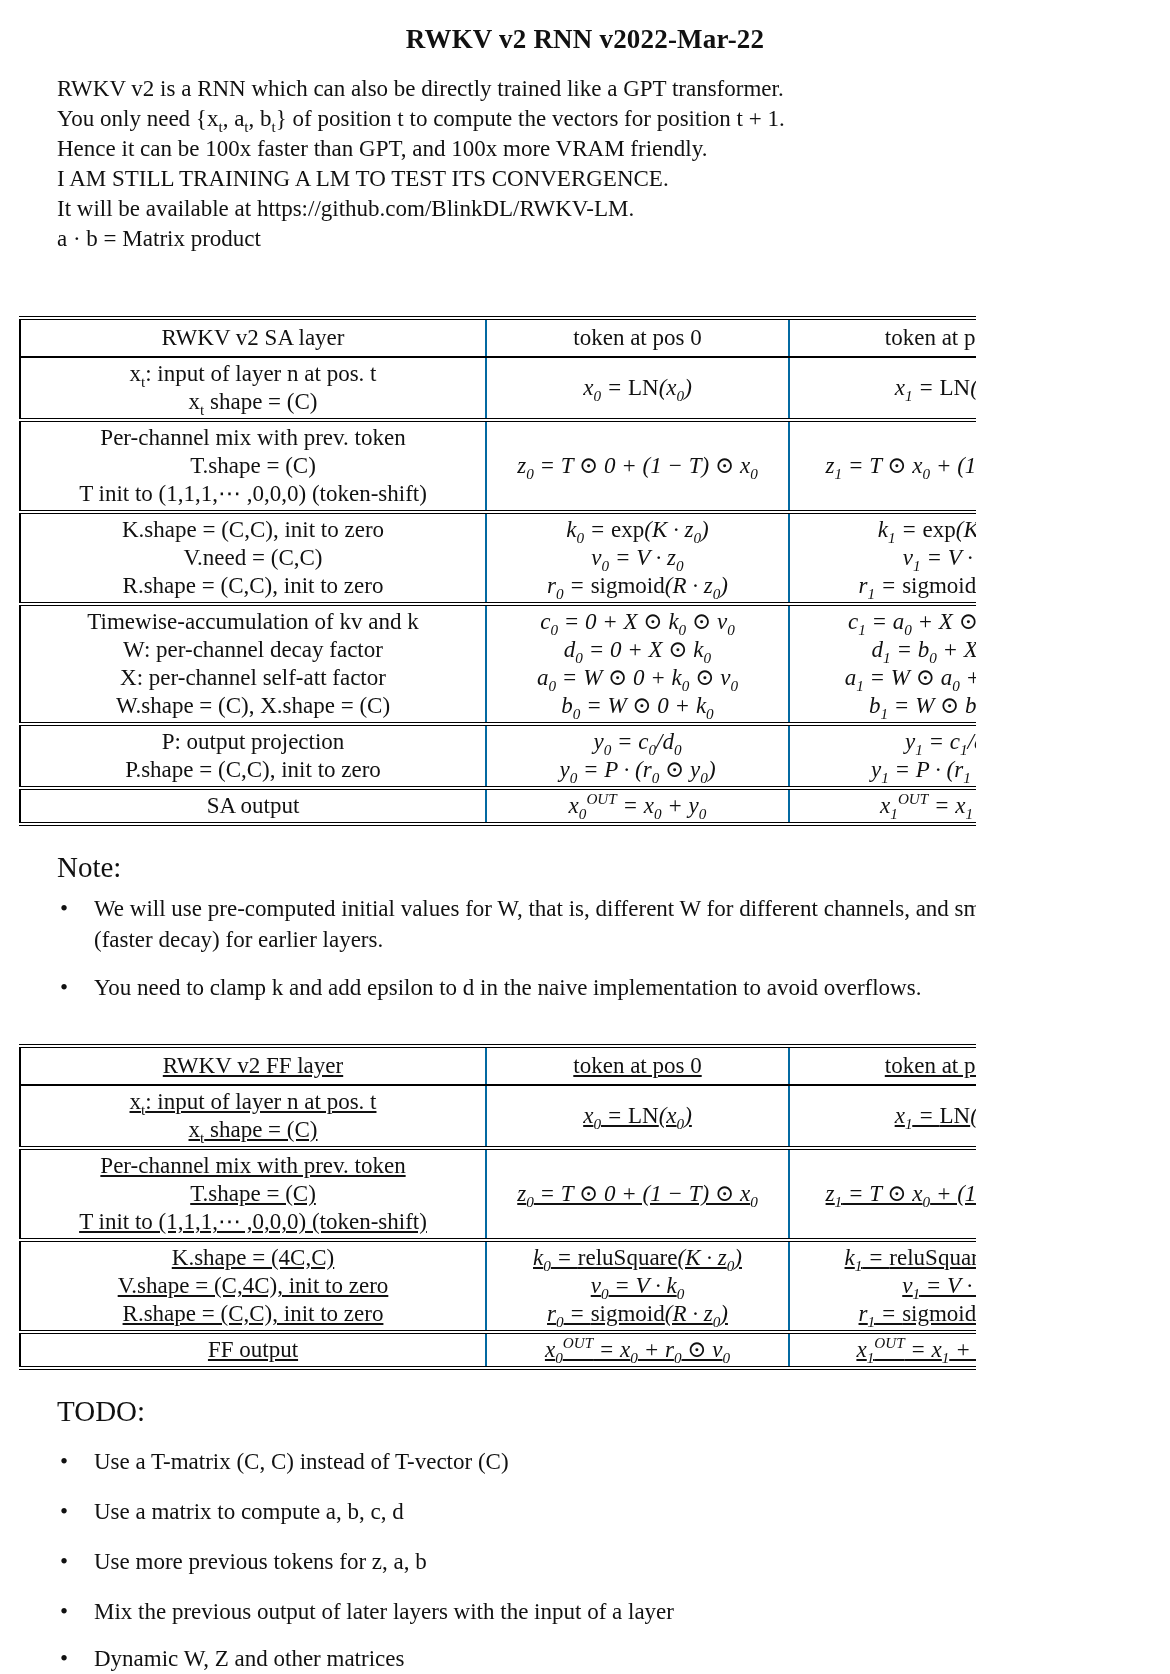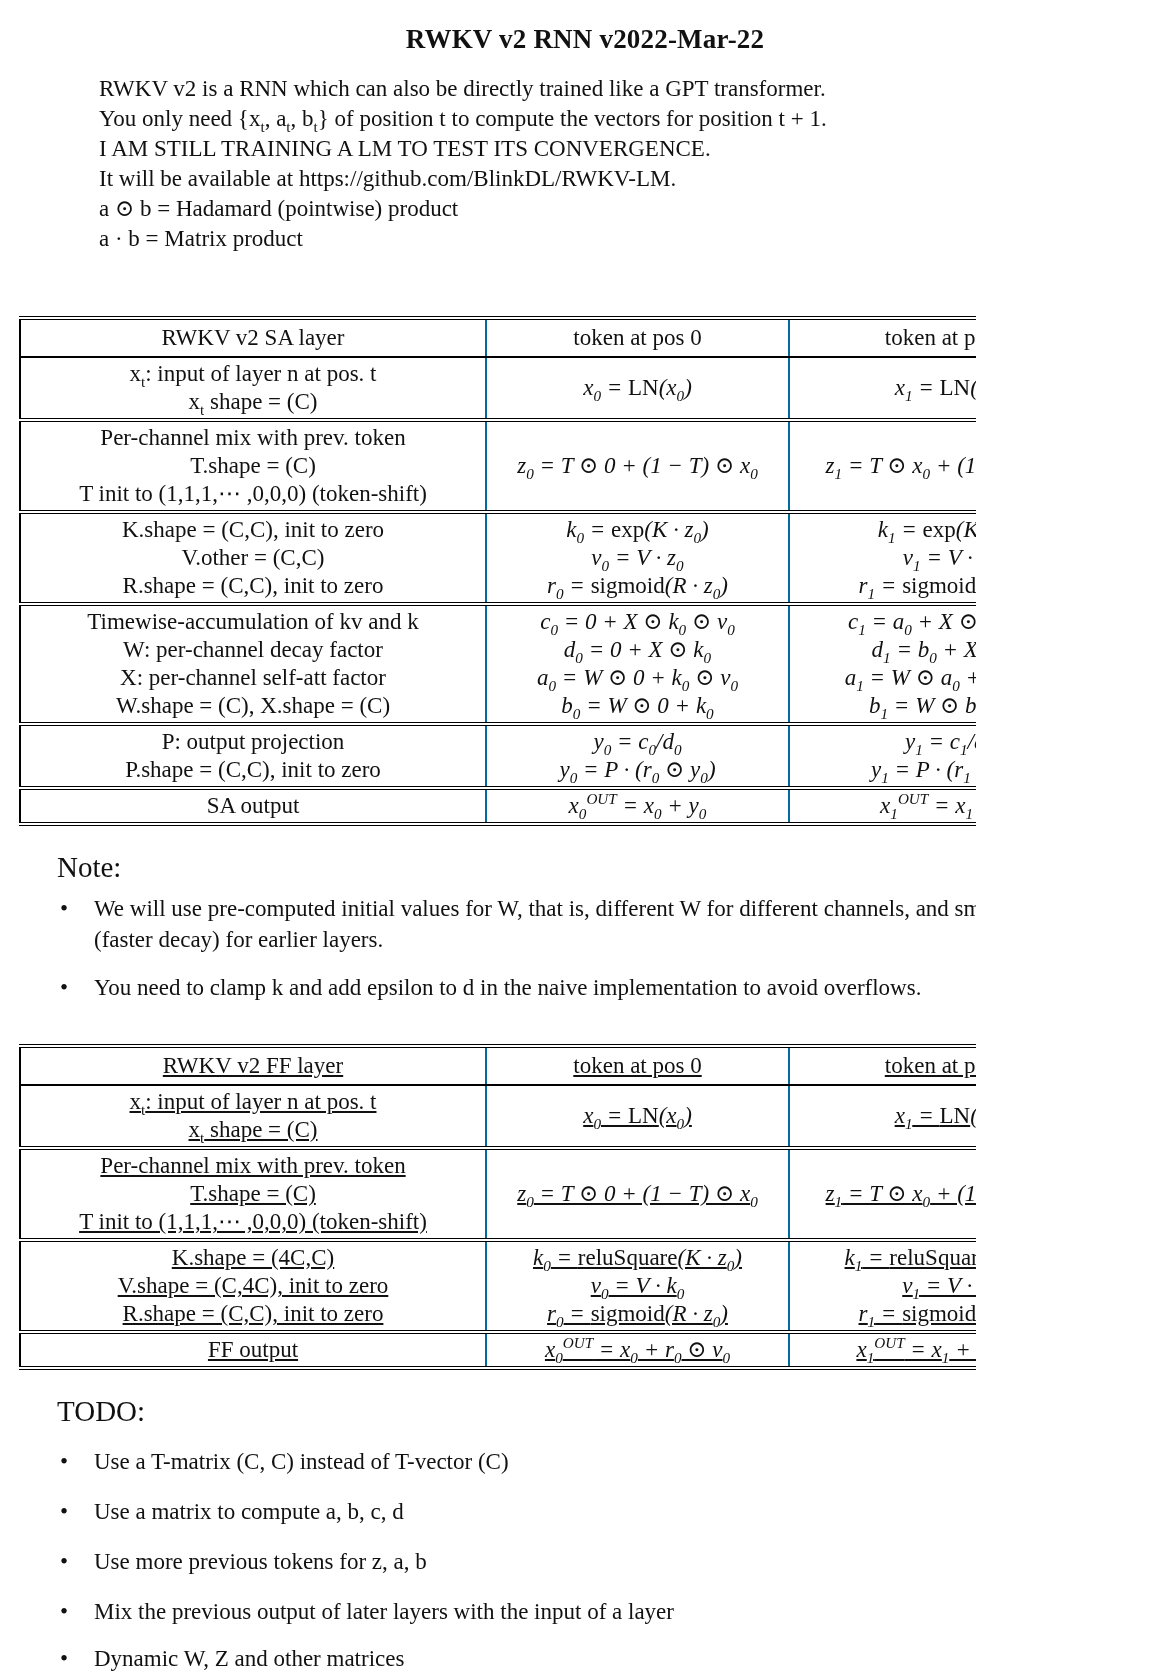--- a/index.html
+++ b/index.html
@@ -7,21 +7,21 @@
     position:relative; width:976px; height:1674px; overflow:hidden;
     background:#ffffff; color:#111111;
     font-family:"Liberation Serif","DejaVu Serif",serif;
   }
   .abs { position:absolute; }
 
   .title { top:24px; left:0; width:1170px; text-align:center;
            font-size:27px; font-weight:bold; letter-spacing:0.2px; }
 
   .intro { top:74px; left:57px; font-size:23px; line-height:30px; }
-  .intro > div { white-space:nowrap;margin-left:42px; }
+  .intro > div { white-space:nowrap; }
 
   table.dtable {
     border-collapse:collapse; table-layout:fixed; width:1089px;
     font-size:23px;
     border-left:2px solid #000; border-right:2px solid #000;
     border-top:4px double #000; border-bottom:4px double #000;
   }
   .dtable th, .dtable td {
     text-align:center; vertical-align:middle;
     padding:2px 6px; line-height:28px; font-weight:normal;
@@ -58,23 +58,23 @@
 </head>
 <body>
 
 <div class="page">
 
   <div class="abs title">RWKV v2 RNN v2022-Mar-22</div>
 
   <div class="abs intro">
     <div>RWKV v2 is a RNN which can also be directly trained like a GPT transformer.</div>
     <div>You only need {x<sub>t</sub>, a<sub>t</sub>, b<sub>t</sub>} of position t to compute the vectors for position t + 1.</div>
+    <div>Hence it can be 100x faster than GPT, and 100x more VRAM friendly.</div>
     <div>I AM STILL TRAINING A LM TO TEST ITS CONVERGENCE.</div>
     <div>It will be available at https://github.com/BlinkDL/RWKV-LM.</div>
-    <div>a ⊙ b = Hadamard (pointwise) product</div>
     <div>a · b = Matrix product</div>
   </div>
 
   <div class="abs t1">
     <table class="dtable">
       <colgroup>
           <col style="width:466px">
           <col style="width:303px">
           <col style="width:320px">
         </colgroup>
@@ -105,21 +105,21 @@
         <td class="math">
           <div>z<sub>0</sub> = T ⊙ 0 + (1 − T) ⊙ x<sub>0</sub></div>
         </td>
         <td class="math">
           <div>z<sub>1</sub> = T ⊙ x<sub>0</sub> + (1 − T) ⊙ x<sub>1</sub></div>
         </td>
       </tr>
       <tr class="dbl">
         <td class="desc">
           <div>K.shape = (C,C), init to zero</div>
-          <div>V.other = (C,C)</div>
+          <div>V.need = (C,C)</div>
           <div>R.shape = (C,C), init to zero</div>
         </td>
         <td class="math">
           <div>k<sub>0</sub> = <span class="rm">exp</span>(K · z<sub>0</sub>)</div>
           <div>v<sub>0</sub> = V · z<sub>0</sub></div>
           <div>r<sub>0</sub> = <span class="rm">sigmoid</span>(R · z<sub>0</sub>)</div>
         </td>
         <td class="math">
           <div>k<sub>1</sub> = <span class="rm">exp</span>(K · z<sub>1</sub>)</div>
           <div>v<sub>1</sub> = V · z<sub>1</sub></div>

